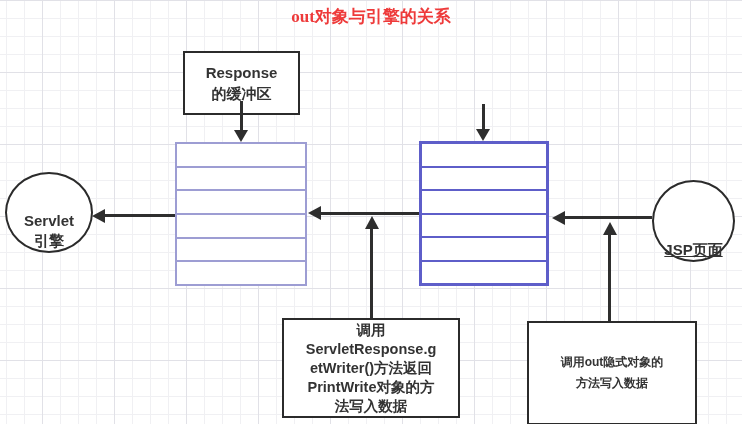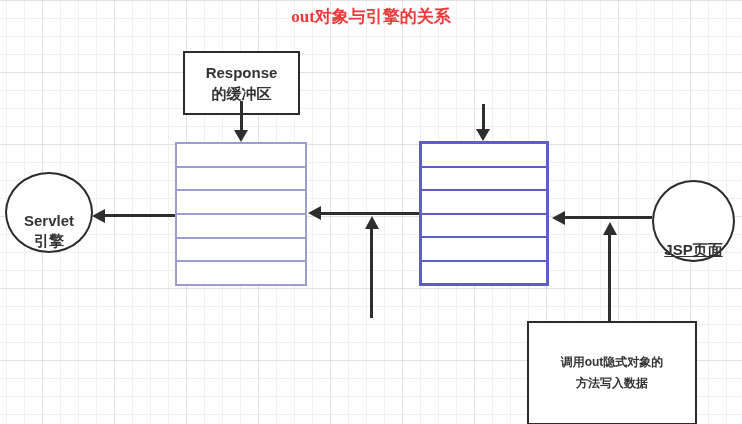--- a/index.html
+++ b/index.html
@@ -129,20 +129,27 @@
 
   <div class="abs node-circle" style="left:5px; top:172px; width:88px; height:81px; font-size:15px; line-height:20px;">
     <span>Servlet
 引擎</span>
   </div>
 
   <div class="abs node-circle" style="left:652px; top:180px; width:83px; height:82px; font-size:15px;text-decoration:underline;">
     <span>JSP页面</span>
   </div>
 
+  <div class="abs node-box" style="left:282px; top:318px; width:178px; height:100px; font-size:14.5px; line-height:19px;">
+    <span>调用
+ServletResponse.g
+etWriter()方法返回
+PrintWrite对象的方
+法写入数据</span>
+  </div>
 
   <div class="abs node-box" style="left:527px; top:321px; width:170px; height:104px; font-size:12px; line-height:21px;">
     <span>调用out隐式对象的
 方法写入数据</span>
   </div>
 
   <div>
     <div class="abs shaft" style="left:239.5px; top:101px; width:3px; height:31px;"></div>
     <div class="abs ah ah-down" style="left:234px; top:130px;"></div>
   </div>

